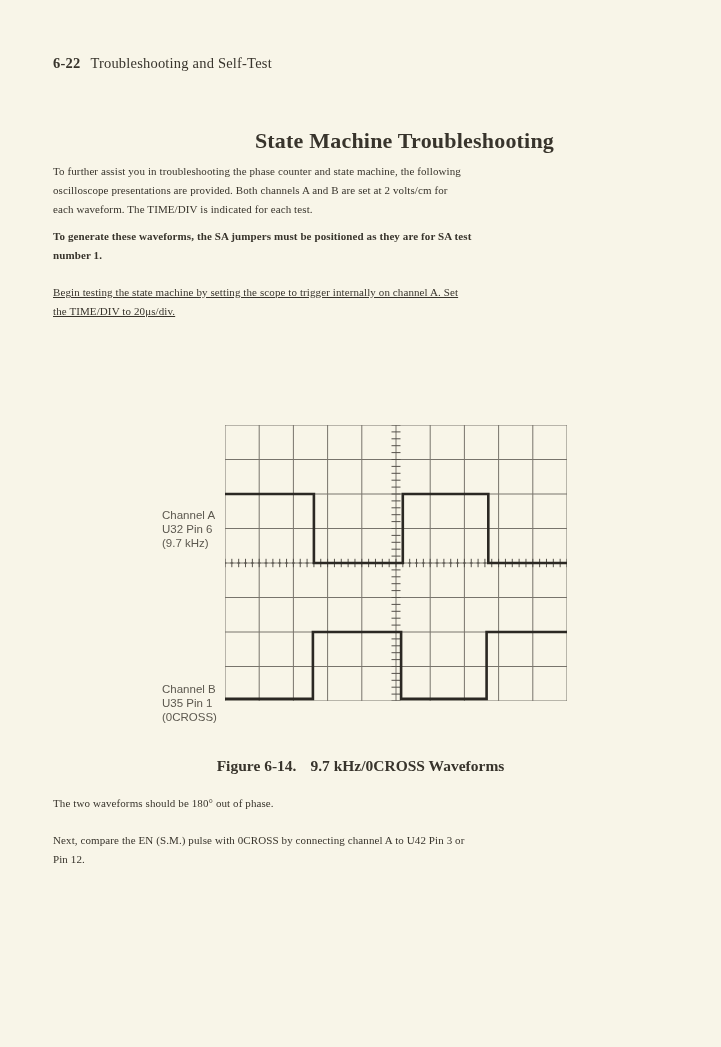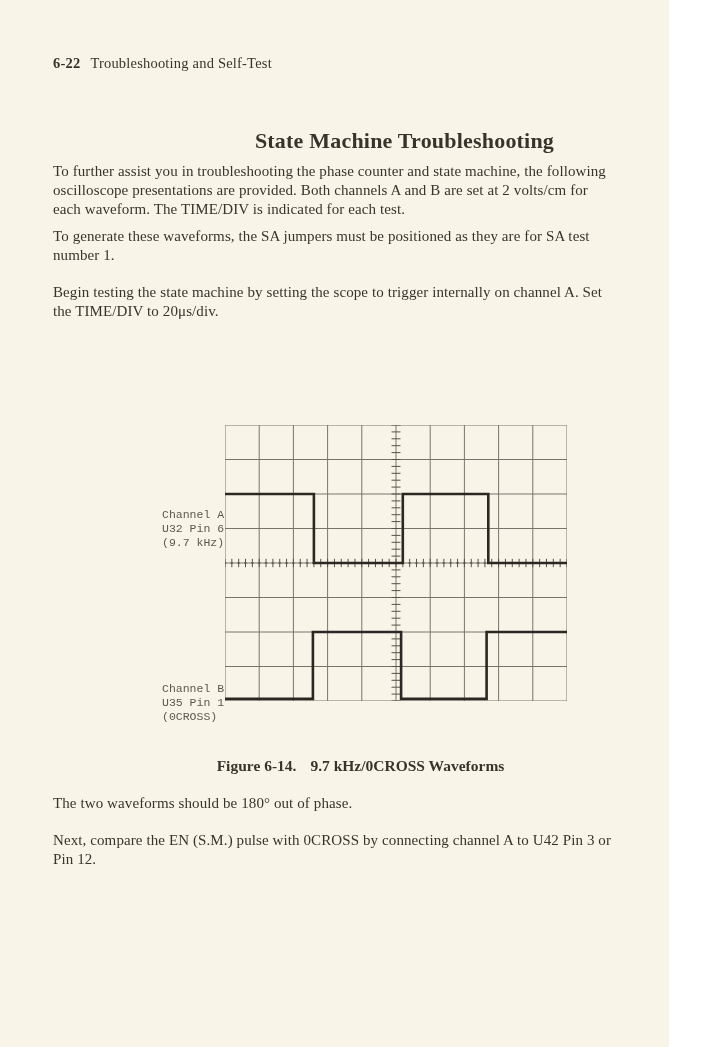--- a/index.html
+++ b/index.html
@@ -1,54 +1,54 @@
 <!DOCTYPE html>
 <html style="--paper: #f8f5e8; --ink: #38342c; --grid: #78746c; --tick: #55514a; --wave: #2b2823; --label: #5c584f;"><head>
 <meta charset="utf-8">
 <style>
   html,body{margin:0;padding:0;}
   .page{
     position:relative;
-    width:669px;height:1047px;
+    width:721px;height:1047px;
     background:var(--paper,#f8f5e8);
     font-family:"Liberation Serif","DejaVu Serif",serif;
     color:var(--ink,#38342c);
     overflow:hidden;
   }
   .running-header{
     position:absolute;left:53px;top:55px;
     font-size:14.5px;letter-spacing:.2px;white-space:nowrap;
   }
   .running-header .num{font-weight:bold;margin-right:10px;}
   .doc-title{
     position:absolute;left:0;top:128px;width:721px;
     text-align:center;font-size:22px;font-weight:bold;margin:0;
     letter-spacing:.2px;
     padding-left:44px;
   }
   .para{
     position:absolute;left:53px;width:625px;
-    font-size:15px;line-height:19px;letter-spacing:.1px;
+    font-size:11px;line-height:19px;letter-spacing:.1px;
   }
   .p1{top:162px;}
-  .p2{top:227px;}
-  .p3{top:283px;}
+  .p2{top:227px;font-weight:bold;}
+  .p3{top:283px;text-decoration:underline;}
   .p4{top:794px;}
   .p5{top:831px;}
   .scope{
     position:absolute;left:225px;top:425px;width:342px;height:276px;
   }
   .scope svg{display:block;}
   .grid{stroke:var(--grid,#78746c);stroke-width:1;}
   .tick{stroke:var(--tick,#56524a);stroke-width:1;}
   .dash{stroke:var(--tick,#56524a);stroke-width:1;stroke-dasharray:2.8 4.04;stroke-dashoffset:1.4;}
   .wave{stroke:var(--wave,#2b2823);stroke-width:2.6;fill:none;}
   .scope-label{
     position:absolute;left:162px;width:70px;
-    font-family:Liberation Mono, monospace;
+    font-family:Liberation Sans, sans-serif;
     font-size:11.5px;line-height:14px;color:var(--label,#5c584f);
   }
   .label-a{top:508px;}
   .label-b{top:682px;}
   .fig-caption{
     position:absolute;left:0;top:757px;width:721px;
     text-align:center;font-weight:bold;font-size:15.5px;
   }
   .fig-caption .cap-label{margin-right:14px;text-align:right;}
 </style>

